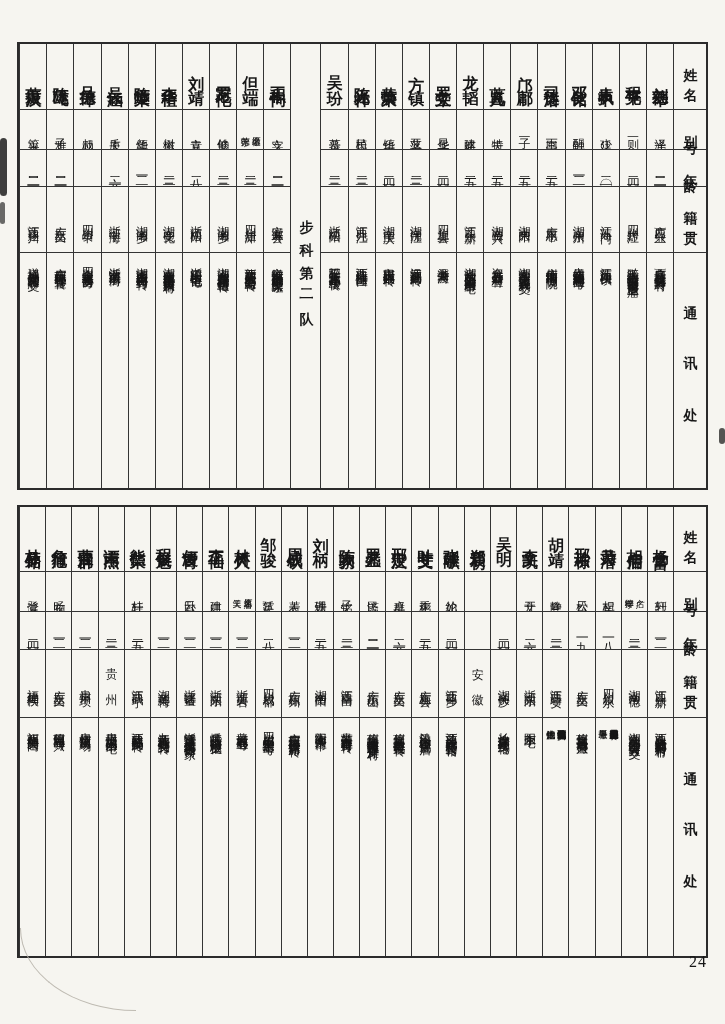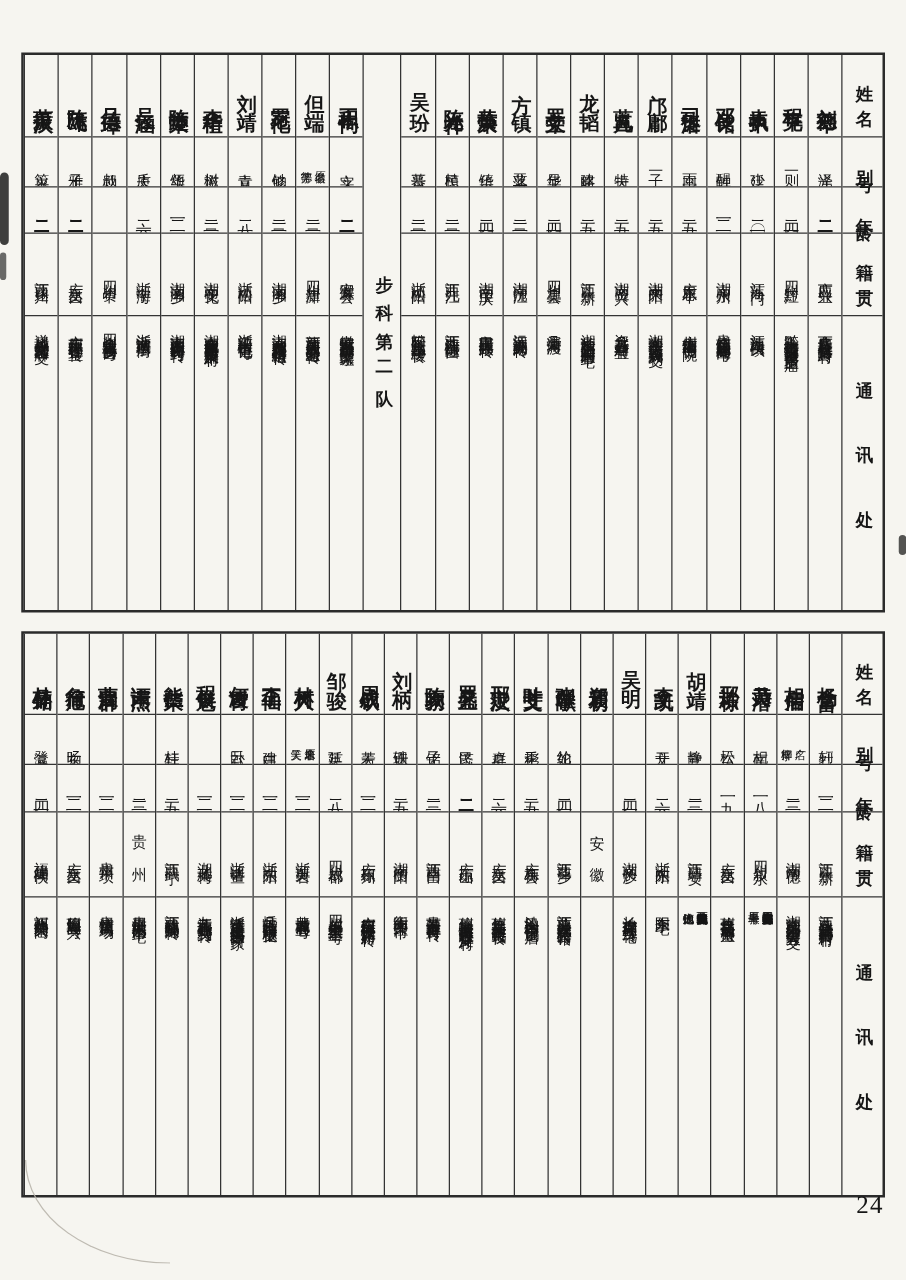--- a/index.html
+++ b/index.html
@@ -54,21 +54,21 @@
   .h2 { height:var(--h2); letter-spacing:6px; }
   .h3 { height:var(--h3); letter-spacing:5px; }
   .h4 { height:var(--h4); letter-spacing:20px; }
   .h5 { height:var(--h5); letter-spacing:52px; border-bottom:none; }
   .divider-label {
     writing-mode:vertical-rl; text-orientation:upright;
     font-size:14px; font-weight:bold; letter-spacing:23px;
   }
   .page-number {
     position:absolute; top:953px; right:18px;
-    font-size:20px; letter-spacing:1px;margin-left:26px;
+    font-size:16px; letter-spacing:1px;margin-left:26px;
   }
   
   .smudge { position:absolute; background:#1d1d1d; border-radius:4px; }
   .sm1 { left:0; top:138px; width:7px; height:58px; opacity:.85; }
   .sm2 { left:0; top:202px; width:5px; height:22px; opacity:.65; }
   .sm3 { right:0; top:428px; width:6px; height:16px; opacity:.75; }
   .curl {
     position:absolute; left:20px; top:928px; width:115px; height:82px;
     border-left:1px solid #b9b5ac; border-bottom:1px solid #b9b5ac;
     border-bottom-left-radius:100%; opacity:.9;

